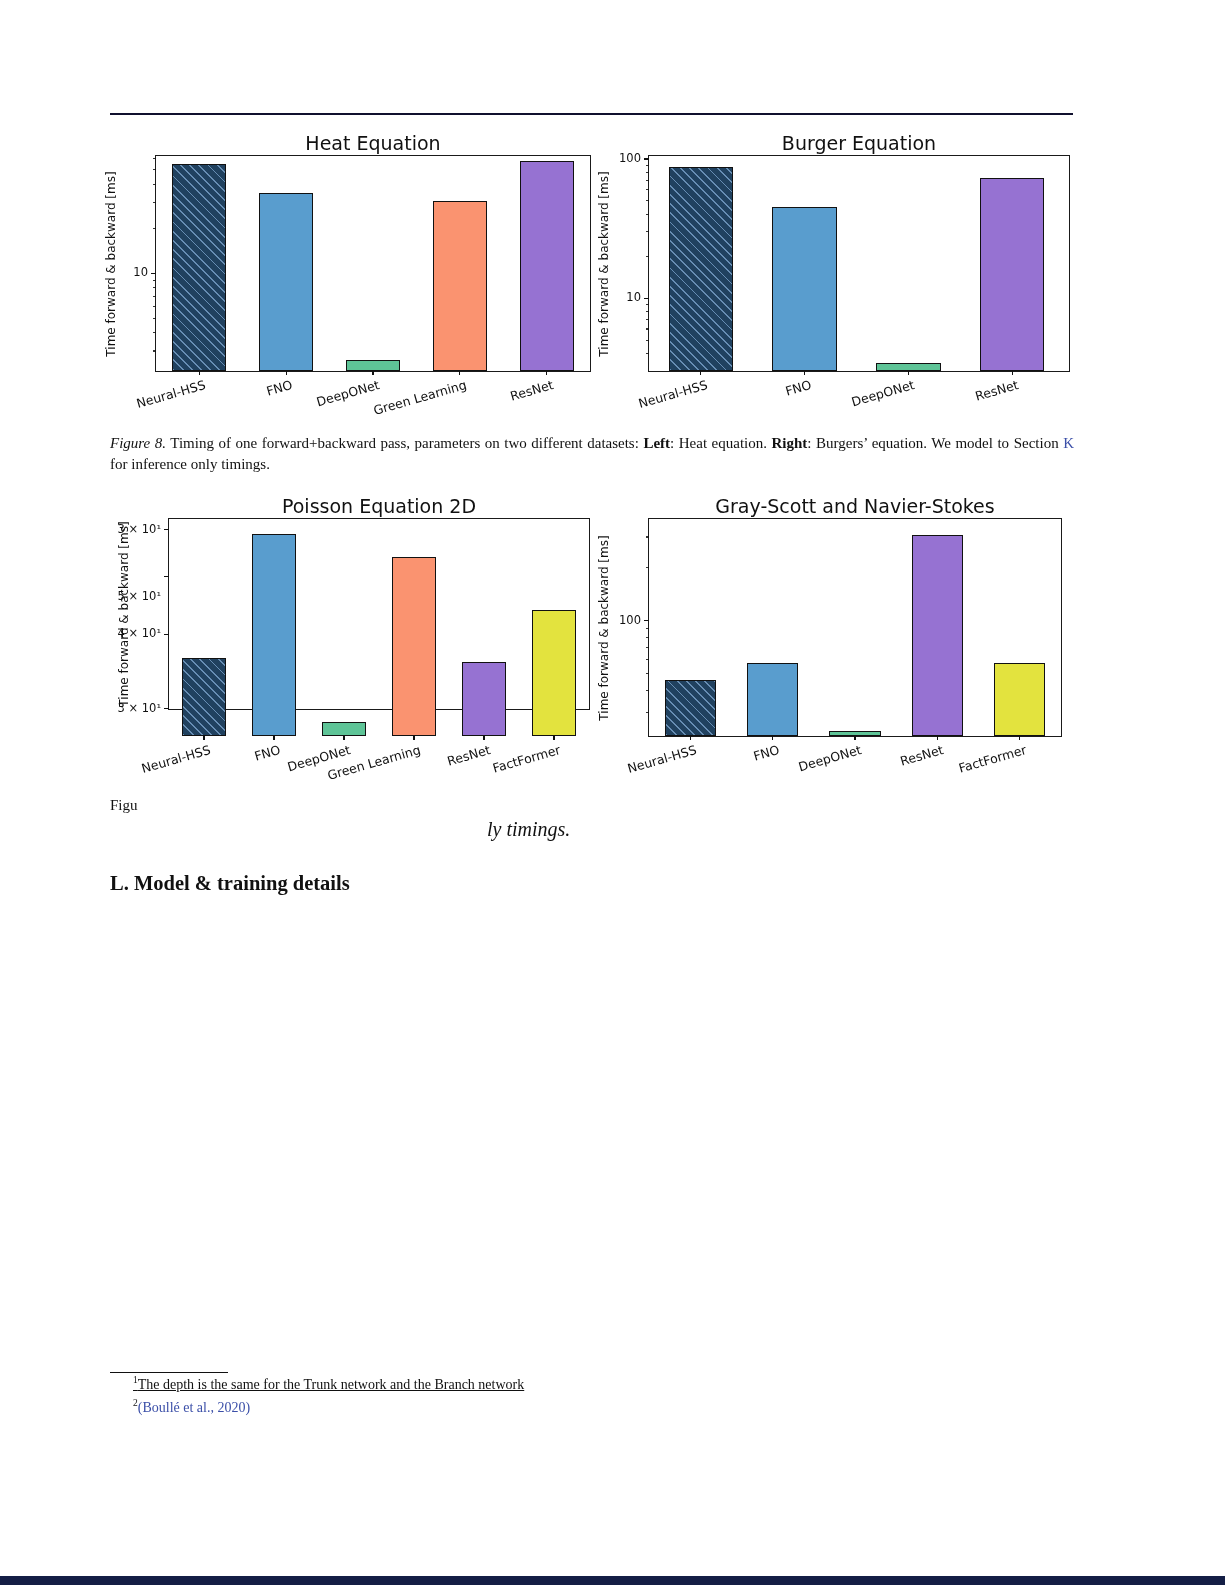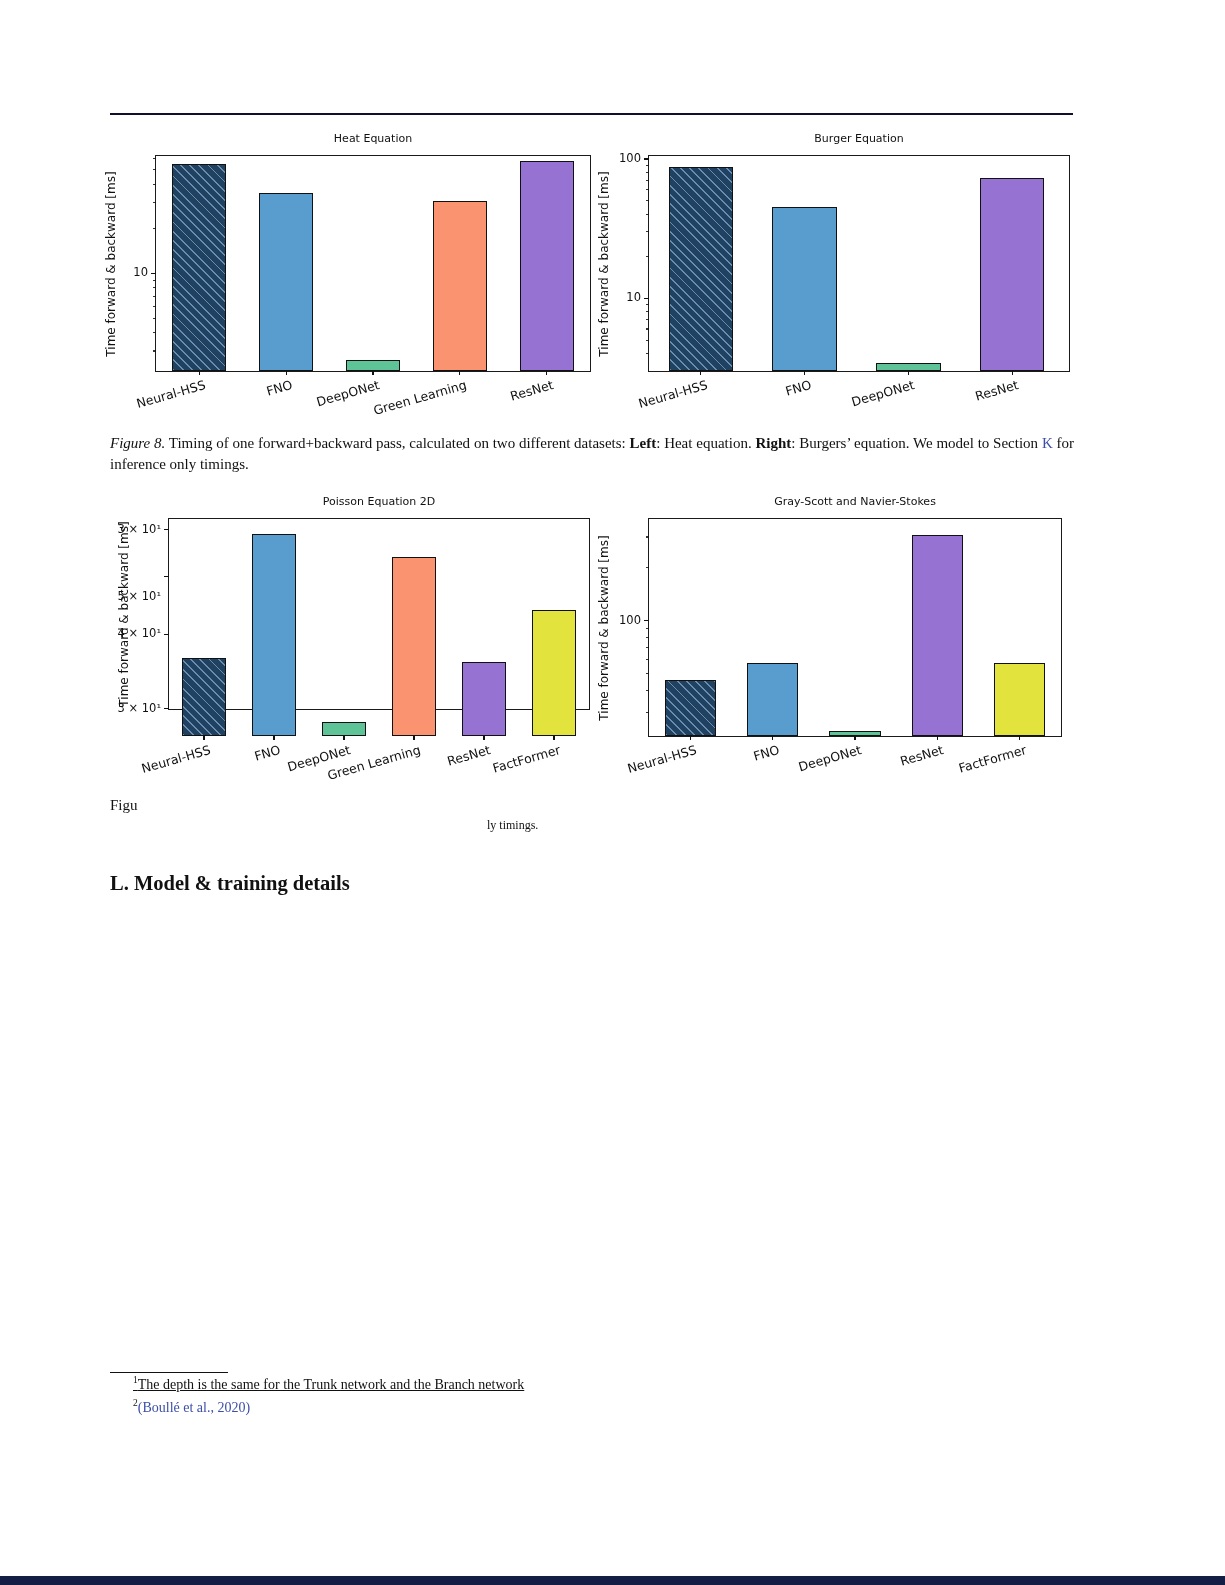--- a/index.html
+++ b/index.html
@@ -10,21 +10,21 @@
   }
   .page { position:absolute; inset:0; }
 
   .top-rule { position:absolute; left:110px; top:113px; width:963px; height:2px; background:#10102e; }
 
   
   .chart { position:absolute; }
   .plot { position:absolute; inset:0; border:1.2px solid #1a1a1a; background:#ffffff; }
   .chart-title {
     position:absolute; left:-20px; right:-20px; top:-23px; text-align:center;
-    font-family:"DejaVu Sans", sans-serif; font-size:11px; color:#111;
+    font-family:"DejaVu Sans", sans-serif; font-size:19px; color:#111;
   }
   .ylabel {
     position:absolute; top:50%; left:-44px;
     transform:translate(-50%,-50%) rotate(-90deg);
     font-family:"DejaVu Sans", sans-serif; font-size:12px; white-space:nowrap; color:#111;
   }
   .bar { position:absolute; border:1px solid #111111; }
   .bar.hatched {
     background-image:repeating-linear-gradient(45deg,
       rgba(150,192,235,0.60) 0px, rgba(150,192,235,0.60) 1.3px,
@@ -43,21 +43,21 @@
     transform-origin:100% 0; transform:rotate(-16deg);
   }
 
   
   .caption { position:absolute; left:110px; width:964px; font-size:15px; line-height:21px; text-align:justify; }
   .figlabel { font-style:italic; }
   .reflink { color:var(--link,#3b4fa8); text-decoration:none; cursor:pointer; }
   .heading { position:absolute; left:110px; font-size:20.5px; font-weight:bold; }
   .bodytext { position:absolute; left:110px; width:964px; font-size:16px; }
   .fragment-figu { position:absolute; left:110px; top:797px; font-size:15px; }
-  .fragment-timings { position:absolute; left:487px; top:818px; font-size:12px; }
+  .fragment-timings { position:absolute; left:487px; top:818px; font-size:20px;font-style:italic; }
   .footnote-rule { position:absolute; left:110px; top:1372px; width:118px; height:1.2px; background:#111; }
   .footnote { position:absolute; left:133px; font-size:14px; }
   .footnote sup { font-size:9.5px; vertical-align:super; line-height:0; }
   .pagenum { position:absolute; left:110px; top:1446px; width:964px; text-align:center; font-size:15.5px; }
   .bottom-bar { position:absolute; left:0; right:0; bottom:0; height:9px; background:#141e45; }
 </style>
 </head>
 <body>
 
 <div class="page">
@@ -131,21 +131,21 @@
         <div class="bar" style="left: 227.213px; top: 207.431px; width: 64.325px; height: 7.5689px; background-color: rgb(94, 196, 151);"></div>
         <div class="xtick-mark" style="left: 258.775px; top: 215px; height: 4px;"></div>
         <div class="xtick-label" style="left: 113.375px; top: 221px;">DeepONet</div>
         <div class="bar" style="left: 330.962px; top: 21.9817px; width: 64.325px; height: 193.018px; background-color: rgb(150, 114, 210);"></div>
         <div class="xtick-mark" style="left: 362.525px; top: 215px; height: 4px;"></div>
         <div class="xtick-label" style="left: 217.125px; top: 221px;">ResNet</div>
       </div>
   </div>
 
   <p class="caption" style="top:433px;">
-    <span class="figlabel">Figure 8.</span><span> Timing of one forward+backward pass, calculated on two different datasets: </span><b>Left</b><span>: Heat equation. </span><b>Right</b><span>: Burgers’ equation. We model to Section </span><a class="reflink">K</a><span> for inference only timings.</span>
+    <span class="figlabel">Figure 8.</span><span> Timing of one forward+backward pass, parameters on two different datasets: </span><b>Left</b><span>: Heat equation. </span><b>Right</b><span>: Burgers’ equation. We model to Section </span><a class="reflink">K</a><span> for inference only timings.</span>
   </p>
 
   <div class="chart" style="left:168px;top:518px;width:422px;height:192px;">
     <div class="chart-title">Poisson Equation 2D</div>
     <div class="ylabel">Time forward &amp; backward [ms]</div>
     <div class="plot">
         <div class="ytick-mark minor" style="top: 189.16px; left: -3px; width: 3px;"></div>
         <div class="ytick-mark minor" style="top: 114.783px; left: -3px; width: 3px;"></div>
         <div class="ytick-mark minor" style="top: 57.0915px; left: -3px; width: 3px;"></div>
         <div class="ytick-mark minor" style="top: 9.9541px; left: -3px; width: 3px;"></div>

